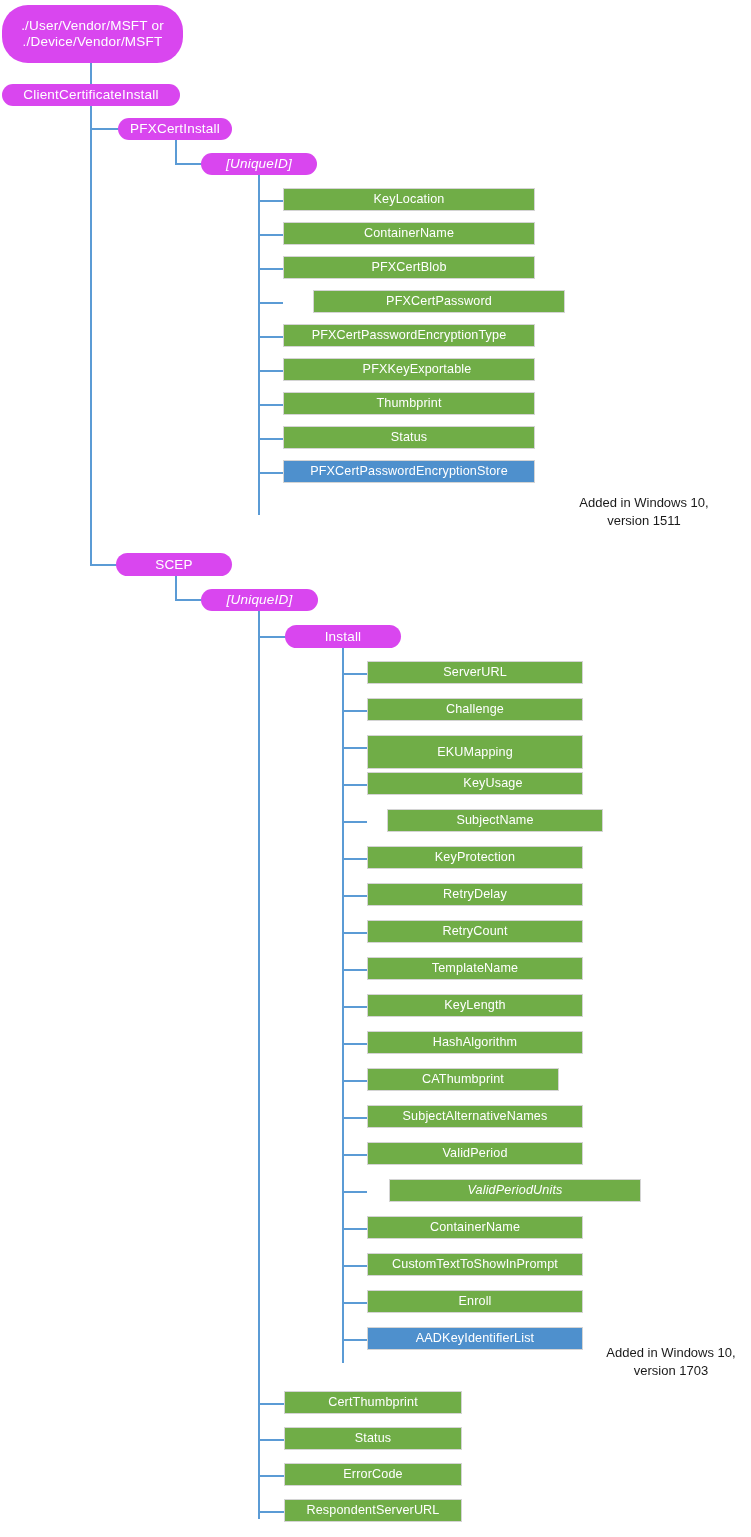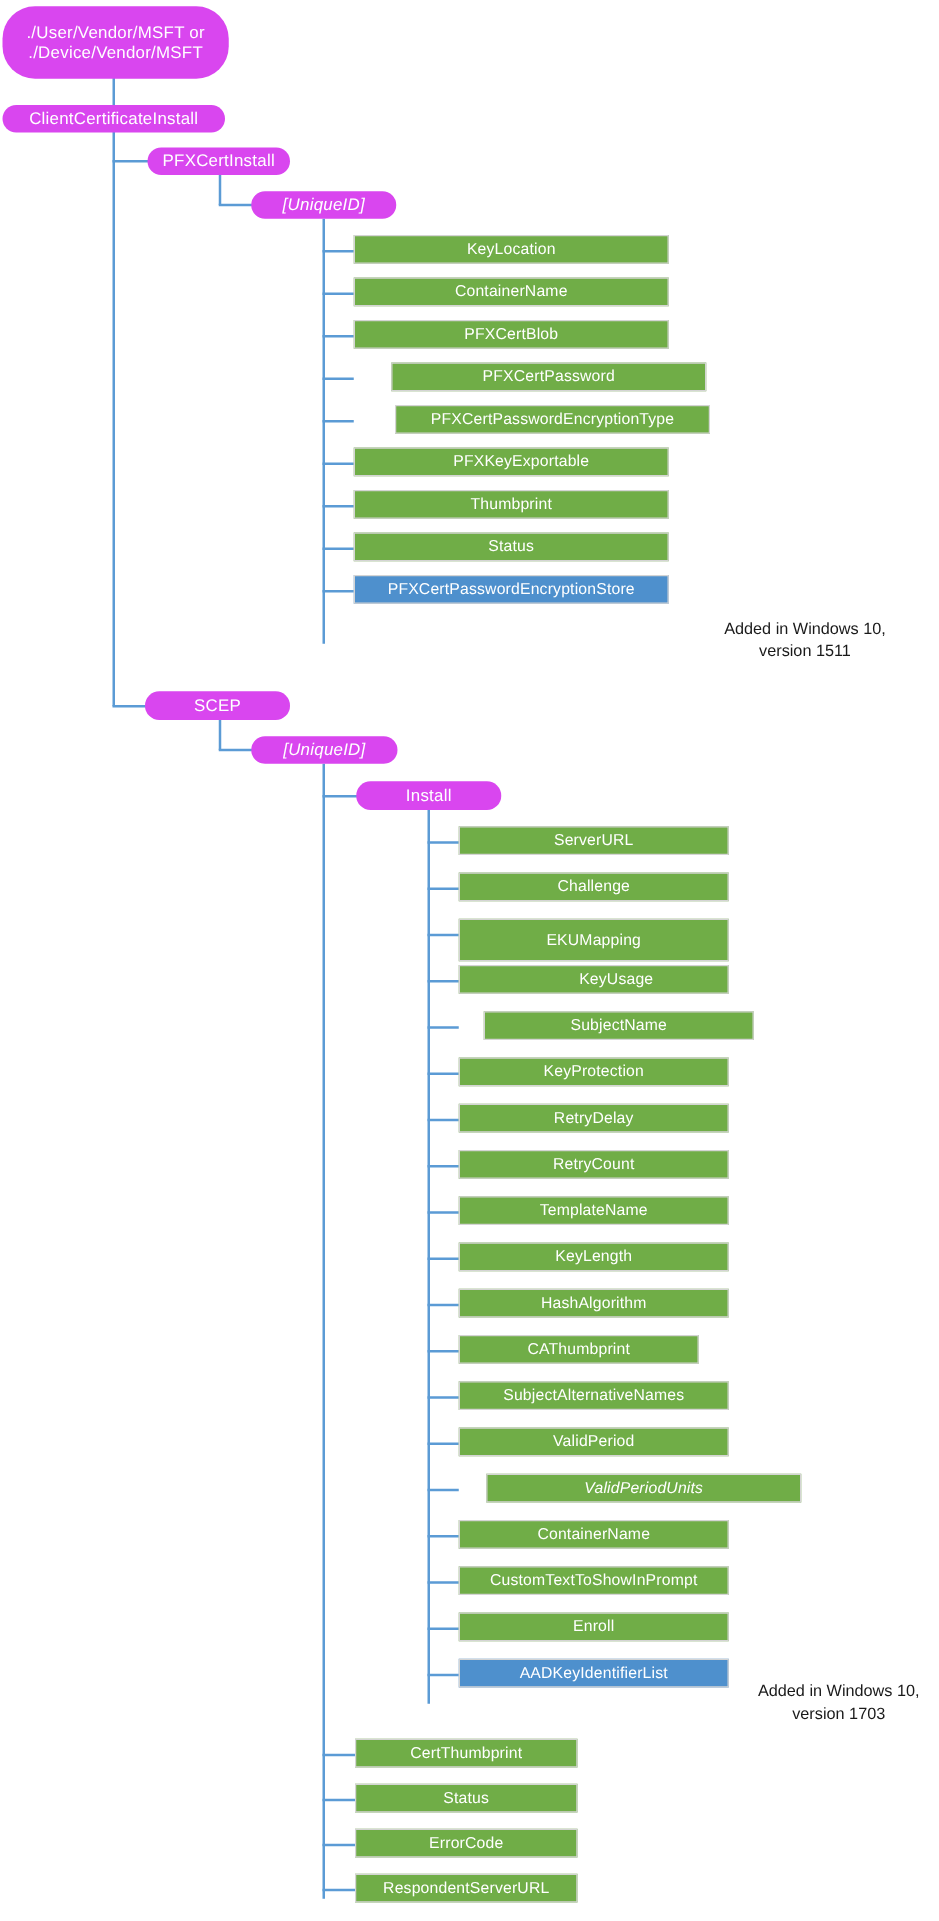--- a/index.html
+++ b/index.html
@@ -145,21 +145,21 @@
 
   <div class="node pill italic" style="left:201px; top:589px; width:117px; height:22px;">[UniqueID]</div>
 
   <div class="node pill" style="left:285px; top:625px; width:116px; height:23px;">Install</div>
 
   <div id="pfx-children">
       <div class="node rect" style="left: 283px; top: 188px; width: 252px; height: 23px;">KeyLocation</div>
       <div class="node rect" style="left: 283px; top: 222px; width: 252px; height: 23px;">ContainerName</div>
       <div class="node rect" style="left: 283px; top: 256px; width: 252px; height: 23px;">PFXCertBlob</div>
       <div class="node rect" style="left: 273px; top: 290px; width: 252px; height: 23px; margin-left: 40px;">PFXCertPassword</div>
-      <div class="node rect" style="left: 283px; top: 324px; width: 252px; height: 23px; margin-left: 33px;">PFXCertPasswordEncryptionType</div>
+      <div class="node rect" style="left: 283px; top: 324px; width: 252px; height: 23px;">PFXCertPasswordEncryptionType</div>
       <div class="node rect" style="left: 283px; top: 358px; width: 252px; height: 23px; padding-left: 16px;">PFXKeyExportable</div>
       <div class="node rect" style="left: 283px; top: 392px; width: 252px; height: 23px;">Thumbprint</div>
       <div class="node rect" style="left: 283px; top: 426px; width: 252px; height: 23px;">Status</div>
       <div class="node rect blue" style="left: 283px; top: 460px; width: 252px; height: 23px;">PFXCertPasswordEncryptionStore</div>
     </div>
   <div id="install-children">
       <div class="node rect" style="left: 367px; top: 661px; width: 216px; height: 23px;">ServerURL</div>
       <div class="node rect" style="left: 367px; top: 698px; width: 216px; height: 23px;">Challenge</div>
       <div class="node rect" style="left: 367px; top: 735px; width: 216px; height: 34px;">EKUMapping</div>
       <div class="node rect" style="left: 367px; top: 772px; width: 216px; height: 23px; padding-left: 36px;">KeyUsage</div>

